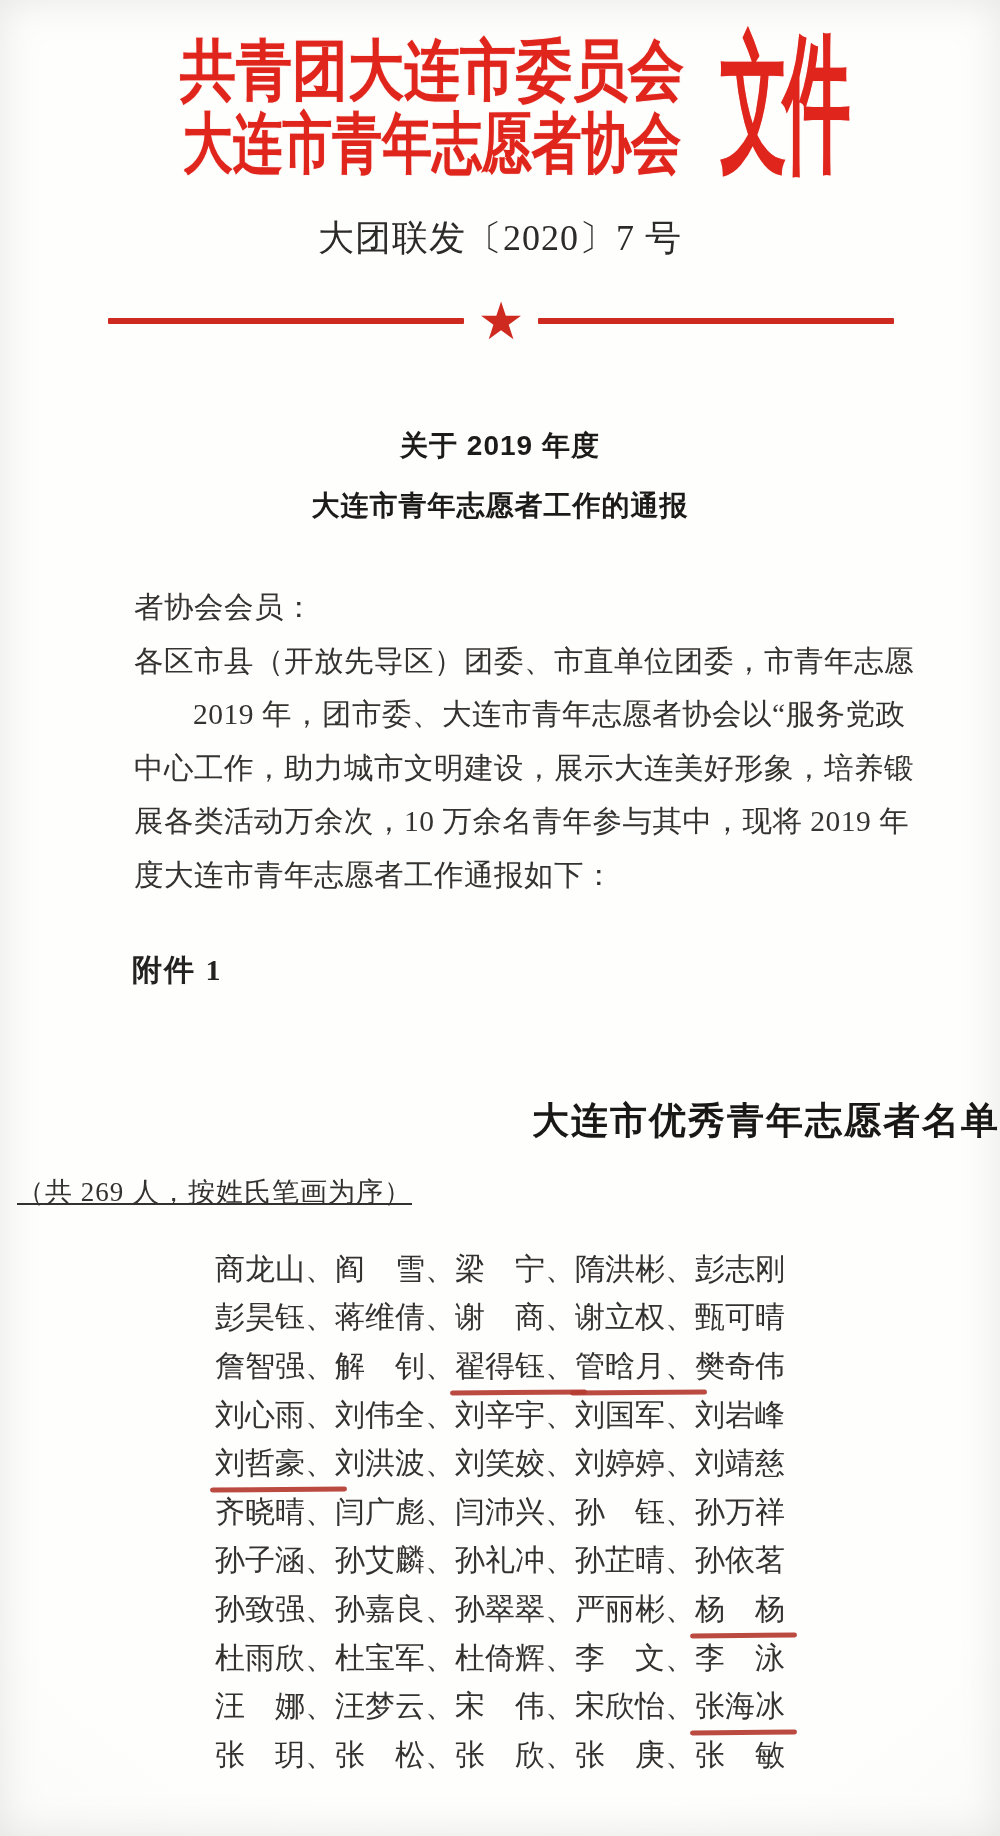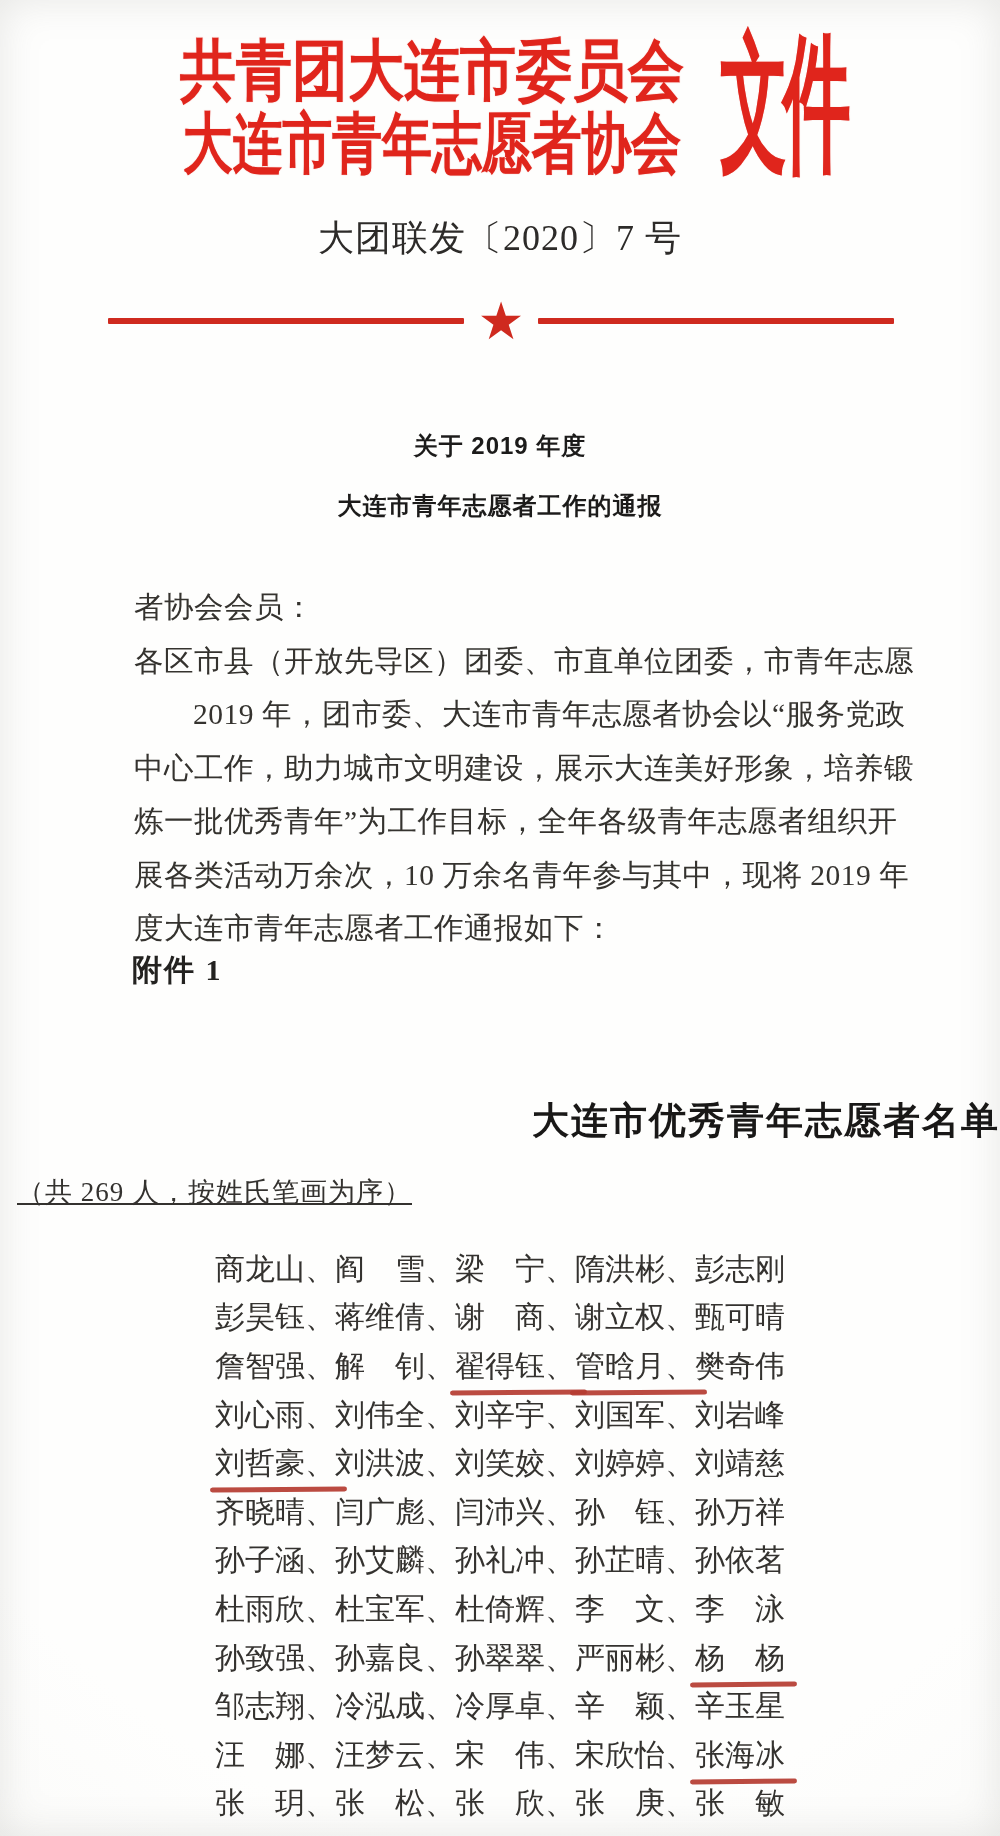--- a/index.html
+++ b/index.html
@@ -73,21 +73,21 @@
     margin:0 14px;
     font-family:"DejaVu Sans", sans-serif;
   }
 
   
   .doc-title {
     position:absolute; top:416px; left:0; width:100%;
     text-align:center;
     font-family:"Liberation Sans", sans-serif;
     font-weight:700; color:#1c1b1a;
-    font-size:24px; letter-spacing:1px;
+    font-size:28px; letter-spacing:1px;
   }
   .doc-title .t-line { line-height:60px; }
 
   
   .body-block {
     position:absolute; top:581px; left:134px; width:756px;
     font-size:29.5px; color:#35332f; letter-spacing:.5px;
   }
   .body-line { line-height:53.5px; white-space:nowrap; }
   .body-line.indent { text-indent:2em; }
@@ -153,21 +153,20 @@
   <div class="doc-title">
     <div class="t-line">关于 2019 年度</div>
     <div class="t-line">大连市青年志愿者工作的通报</div>
   </div>
 
   <div class="body-block">
     <div class="body-line">者协会会员：</div>
     <div class="body-line">各区市县（开放先导区）团委、市直单位团委，市青年志愿</div>
     <div class="body-line indent">2019 年，团市委、大连市青年志愿者协会以“服务党政</div>
     <div class="body-line">中心工作，助力城市文明建设，展示大连美好形象，培养锻</div>
-    <div class="body-line">炼一批优秀青年”为工作目标，全年各级青年志愿者组织开</div>
     <div class="body-line">展各类活动万余次，10 万余名青年参与其中，现将 2019 年</div>
     <div class="body-line">度大连市青年志愿者工作通报如下：</div>
   </div>
 
   <div class="attachment">附件 1</div>
 
   <div class="roster-title">大连市优秀青年志愿者名单</div>
   <div class="roster-subtitle">（共 269 人，按姓氏笔画为序）</div>
 
   <div class="name-list">
@@ -214,41 +213,34 @@
         <span class="name">孙万祥</span>
       </div>
       <div class="name-row">
         <span class="name">孙子涵、</span>
         <span class="name">孙艾麟、</span>
         <span class="name">孙礼冲、</span>
         <span class="name">孙芷晴、</span>
         <span class="name">孙依茗</span>
       </div>
       <div class="name-row">
+        <span class="name">孙致强、</span>
+        <span class="name">孙嘉良、</span>
+        <span class="name">孙翠翠、</span>
+        <span class="name">严丽彬、</span>
+        <span class="name underlined">杨　杨</span>
+      </div>
+      <div class="name-row">
         <span class="name">杜雨欣、</span>
         <span class="name">杜宝军、</span>
         <span class="name">杜倚辉、</span>
         <span class="name">李　文、</span>
         <span class="name">李　泳</span>
       </div>
       <div class="name-row">
-        <span class="name">孙致强、</span>
-        <span class="name">孙嘉良、</span>
-        <span class="name">孙翠翠、</span>
-        <span class="name">严丽彬、</span>
-        <span class="name underlined">杨　杨</span>
-      </div>
-      <div class="name-row">
-        <span class="name">邹志翔、</span>
-        <span class="name">冷泓成、</span>
-        <span class="name">冷厚卓、</span>
-        <span class="name">辛　颖、</span>
-        <span class="name">辛玉星</span>
-      </div>
-      <div class="name-row">
         <span class="name">汪　娜、</span>
         <span class="name">汪梦云、</span>
         <span class="name">宋　伟、</span>
         <span class="name">宋欣怡、</span>
         <span class="name underlined">张海冰</span>
       </div>
       <div class="name-row">
         <span class="name">张　玥、</span>
         <span class="name">张　松、</span>
         <span class="name">张　欣、</span>

